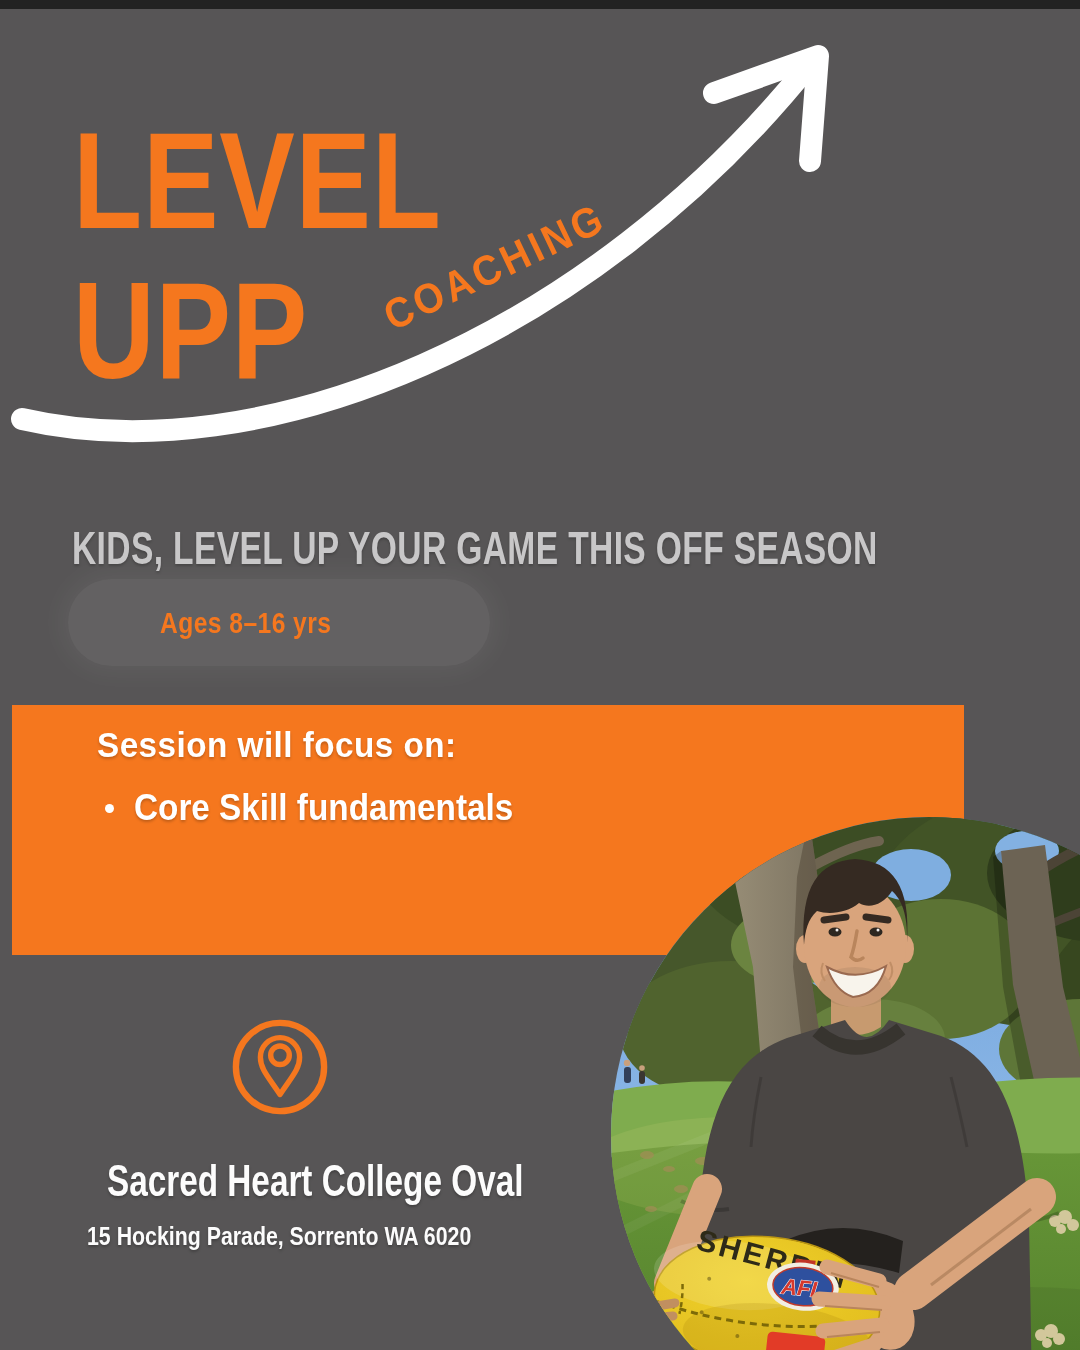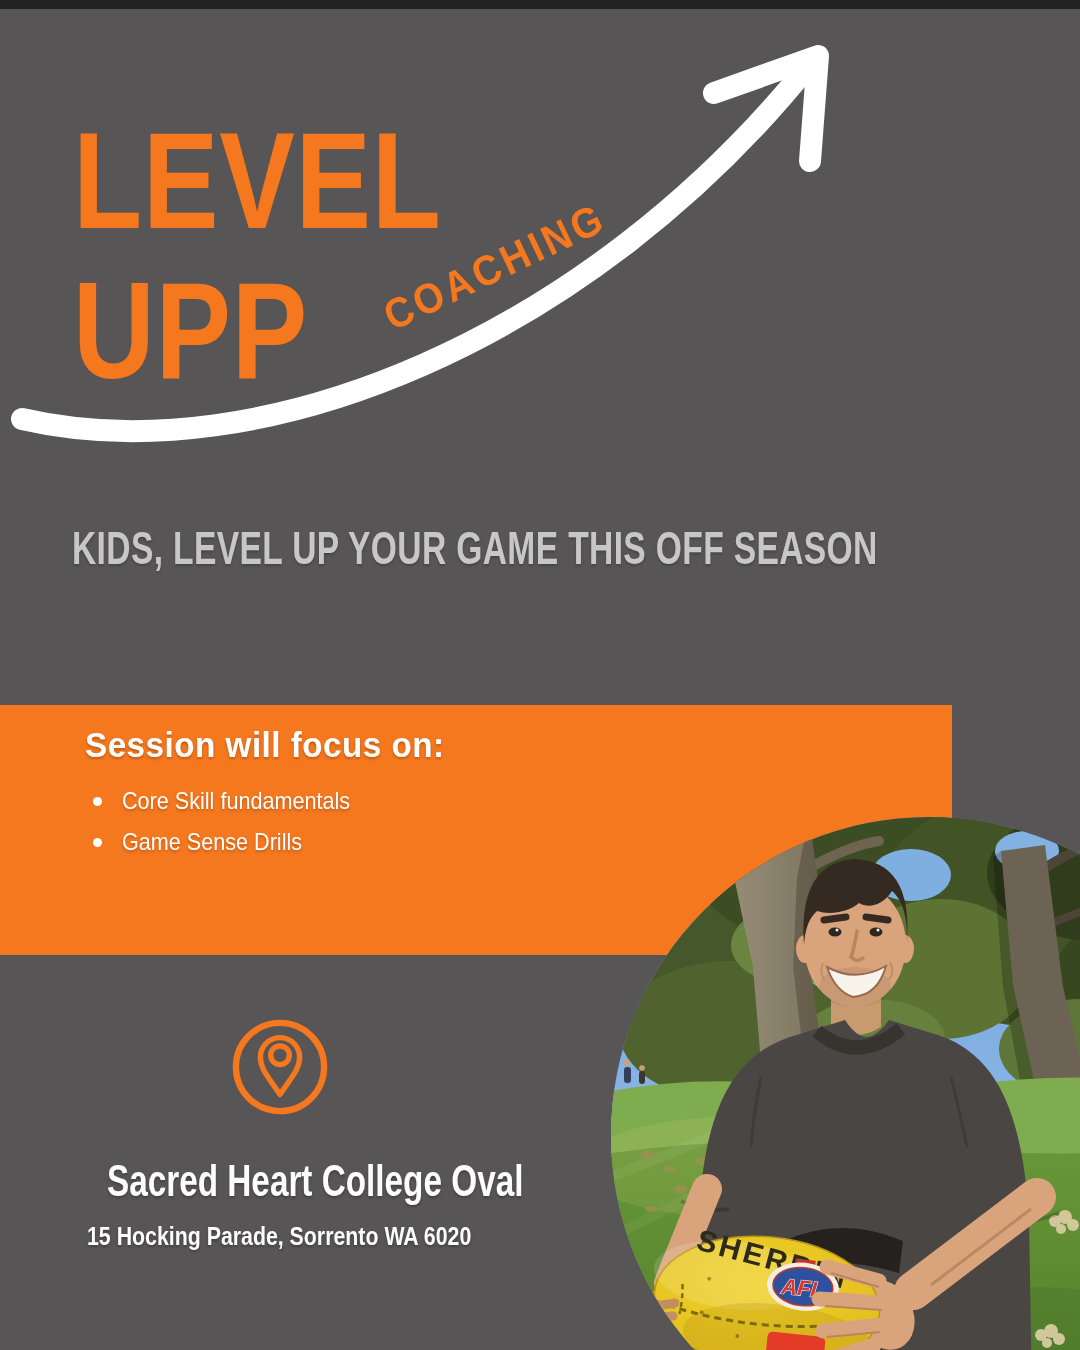--- a/index.html
+++ b/index.html
@@ -37,31 +37,31 @@
     left:68px;top:570px;width:422px;height:87px;border-radius:44px;
     background:rgba(255,255,255,0.075);
     box-shadow:0 0 26px 8px rgba(255,255,255,0.05);
   }
   .age-pill-text{
     position:absolute;left:92px;top:50%;transform:translateY(-50%) scaleX(0.85);
     transform-origin:left center;color:var(--accent);font-weight:bold;
     font-size:29px;letter-spacing:0.5px;white-space:nowrap;
   }
   
-  .band{left:0;top:696px;width:952px;height:250px;background:var(--accent);}
+  .band{left:12px;top:696px;width:952px;height:250px;background:var(--accent);}
   .band-heading{
     position:absolute;left:85px;top:20px;color:var(--band_text);font-weight:bold;
     font-size:35px;letter-spacing:0.5px;white-space:nowrap;
     transform:scaleX(0.95);transform-origin:left top;
     text-shadow:0 2px 3px rgba(0,0,0,0.22);
   }
   .band-bullets{position:absolute;left:93px;top:82px;list-style:none;}
   .band-bullets li{
     display:flex;align-items:center;margin-bottom:13px;color:var(--band_text);
-    font-weight:normal;font-size:24px;white-space:nowrap;
+    font-weight:bold;font-size:37px;white-space:nowrap;
     text-shadow:0 2px 3px rgba(0,0,0,0.22);
   }
   .band-bullets li .dot{
     width:9px;height:9px;border-radius:50%;background:var(--band_text);
     margin-right:20px;flex:0 0 auto;
   }
   .band-bullets li .txt{display:inline-block;transform:scaleX(0.9);transform-origin:left center;}
   
   #pin-svg{left:231px;top:1009px;width:98px;height:98px;}
   .loc-block{left:42px;top:1146px;width:500px;text-align:left;color:var(--white);}
@@ -89,35 +89,34 @@
   </svg>
 
   <div class="abs brand-title">
     <div>LEVEL</div>
     <div>UPP</div>
   </div>
   <div class="abs brand-sub">COACHING</div>
 
   <div class="abs hero-headline">KIDS, LEVEL UP YOUR GAME THIS OFF SEASON</div>
 
+  <div class="abs age-pill">
+    <span class="age-pill-text">Ages 8–16 yrs</span>
+  </div>
 
   <div class="abs band">
     <div class="band-heading">Session will focus on:</div>
     <ul class="band-bullets">
 
         <li>
           <span class="dot"></span>
           <span class="txt">Core Skill fundamentals</span>
         </li>
 
 
-        <li>
-          <span class="dot"></span>
-          <span class="txt">Game Sense Drills</span>
-        </li>
       </ul>
   </div>
 
   <svg id="pin-svg" class="abs" viewBox="0 0 100 100">
     <circle cx="50" cy="50" r="45" fill="none" stroke="var(--accent)" stroke-width="6.5"></circle>
     <path d="M 50 78 C 38 60 30 52 30 40 A 20 20 0 1 1 70 40 C 70 52 62 60 50 78 Z" fill="none" stroke="var(--accent)" stroke-width="5.5" stroke-linejoin="round"></path>
     <circle cx="50" cy="38" r="9.5" fill="none" stroke="var(--accent)" stroke-width="5.5"></circle>
   </svg>
 
   <div class="abs loc-block">

